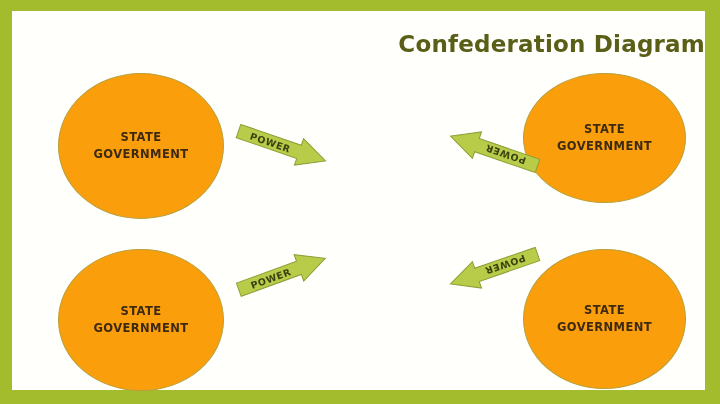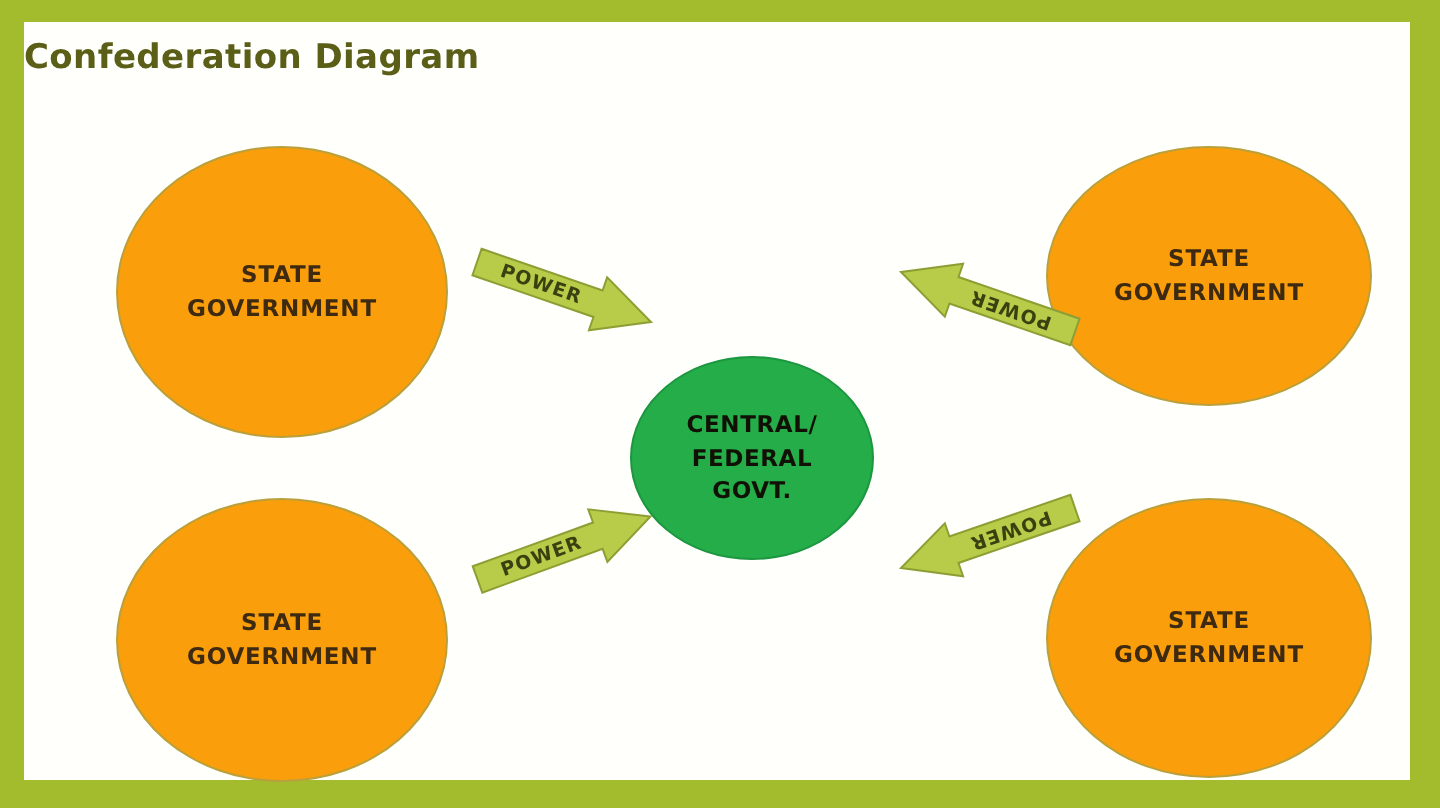--- a/index.html
+++ b/index.html
@@ -19,24 +19,24 @@
     position: absolute;
     left: 12px;
     top: 11px;
     width: 693px;
     height: 379px;
     background: #fffffc;
   }
   #title {
     position: absolute;
     left: 0;
-    top: 8px;
+    top: 20px;
     width: 693px;
-    text-align: left;
-    font-size: 17px;
+    text-align: right;
+    font-size: 23px;
     font-weight: bold;
     color: #5a5e16;
     letter-spacing: 0.2px;
     font-family: "DejaVu Sans", sans-serif;
   }
   .node {
     position: absolute;
     border-radius: 50%;
     display: flex;
     align-items: center;
@@ -126,27 +126,20 @@
       </div>
     </div>
 
     <div class="node state" id="st-br">
       <div>
         <div>STATE</div>
         <div>GOVERNMENT</div>
       </div>
     </div>
 
-    <div class="node central" id="central-node">
-      <div>
-        <div>CENTRAL/</div>
-        <div>FEDERAL</div>
-        <div>GOVT.</div>
-      </div>
-    </div>
 
     <div class="arrow-wrap" id="arrow-tl">
       <svg class="arrow-svg" width="96" height="30" viewBox="0 0 96 30">
         <path d="M2,8 L66,8 L66,1 L94,15 L66,29 L66,22 L2,22 Z" fill="#b9cc4a" stroke="#8d9e33" stroke-width="1"></path>
       </svg>
       <div class="arrow-label">POWER</div>
     </div>
 
     <div class="arrow-wrap" id="arrow-tr">
       <svg class="arrow-svg" width="96" height="30" viewBox="0 0 96 30">

